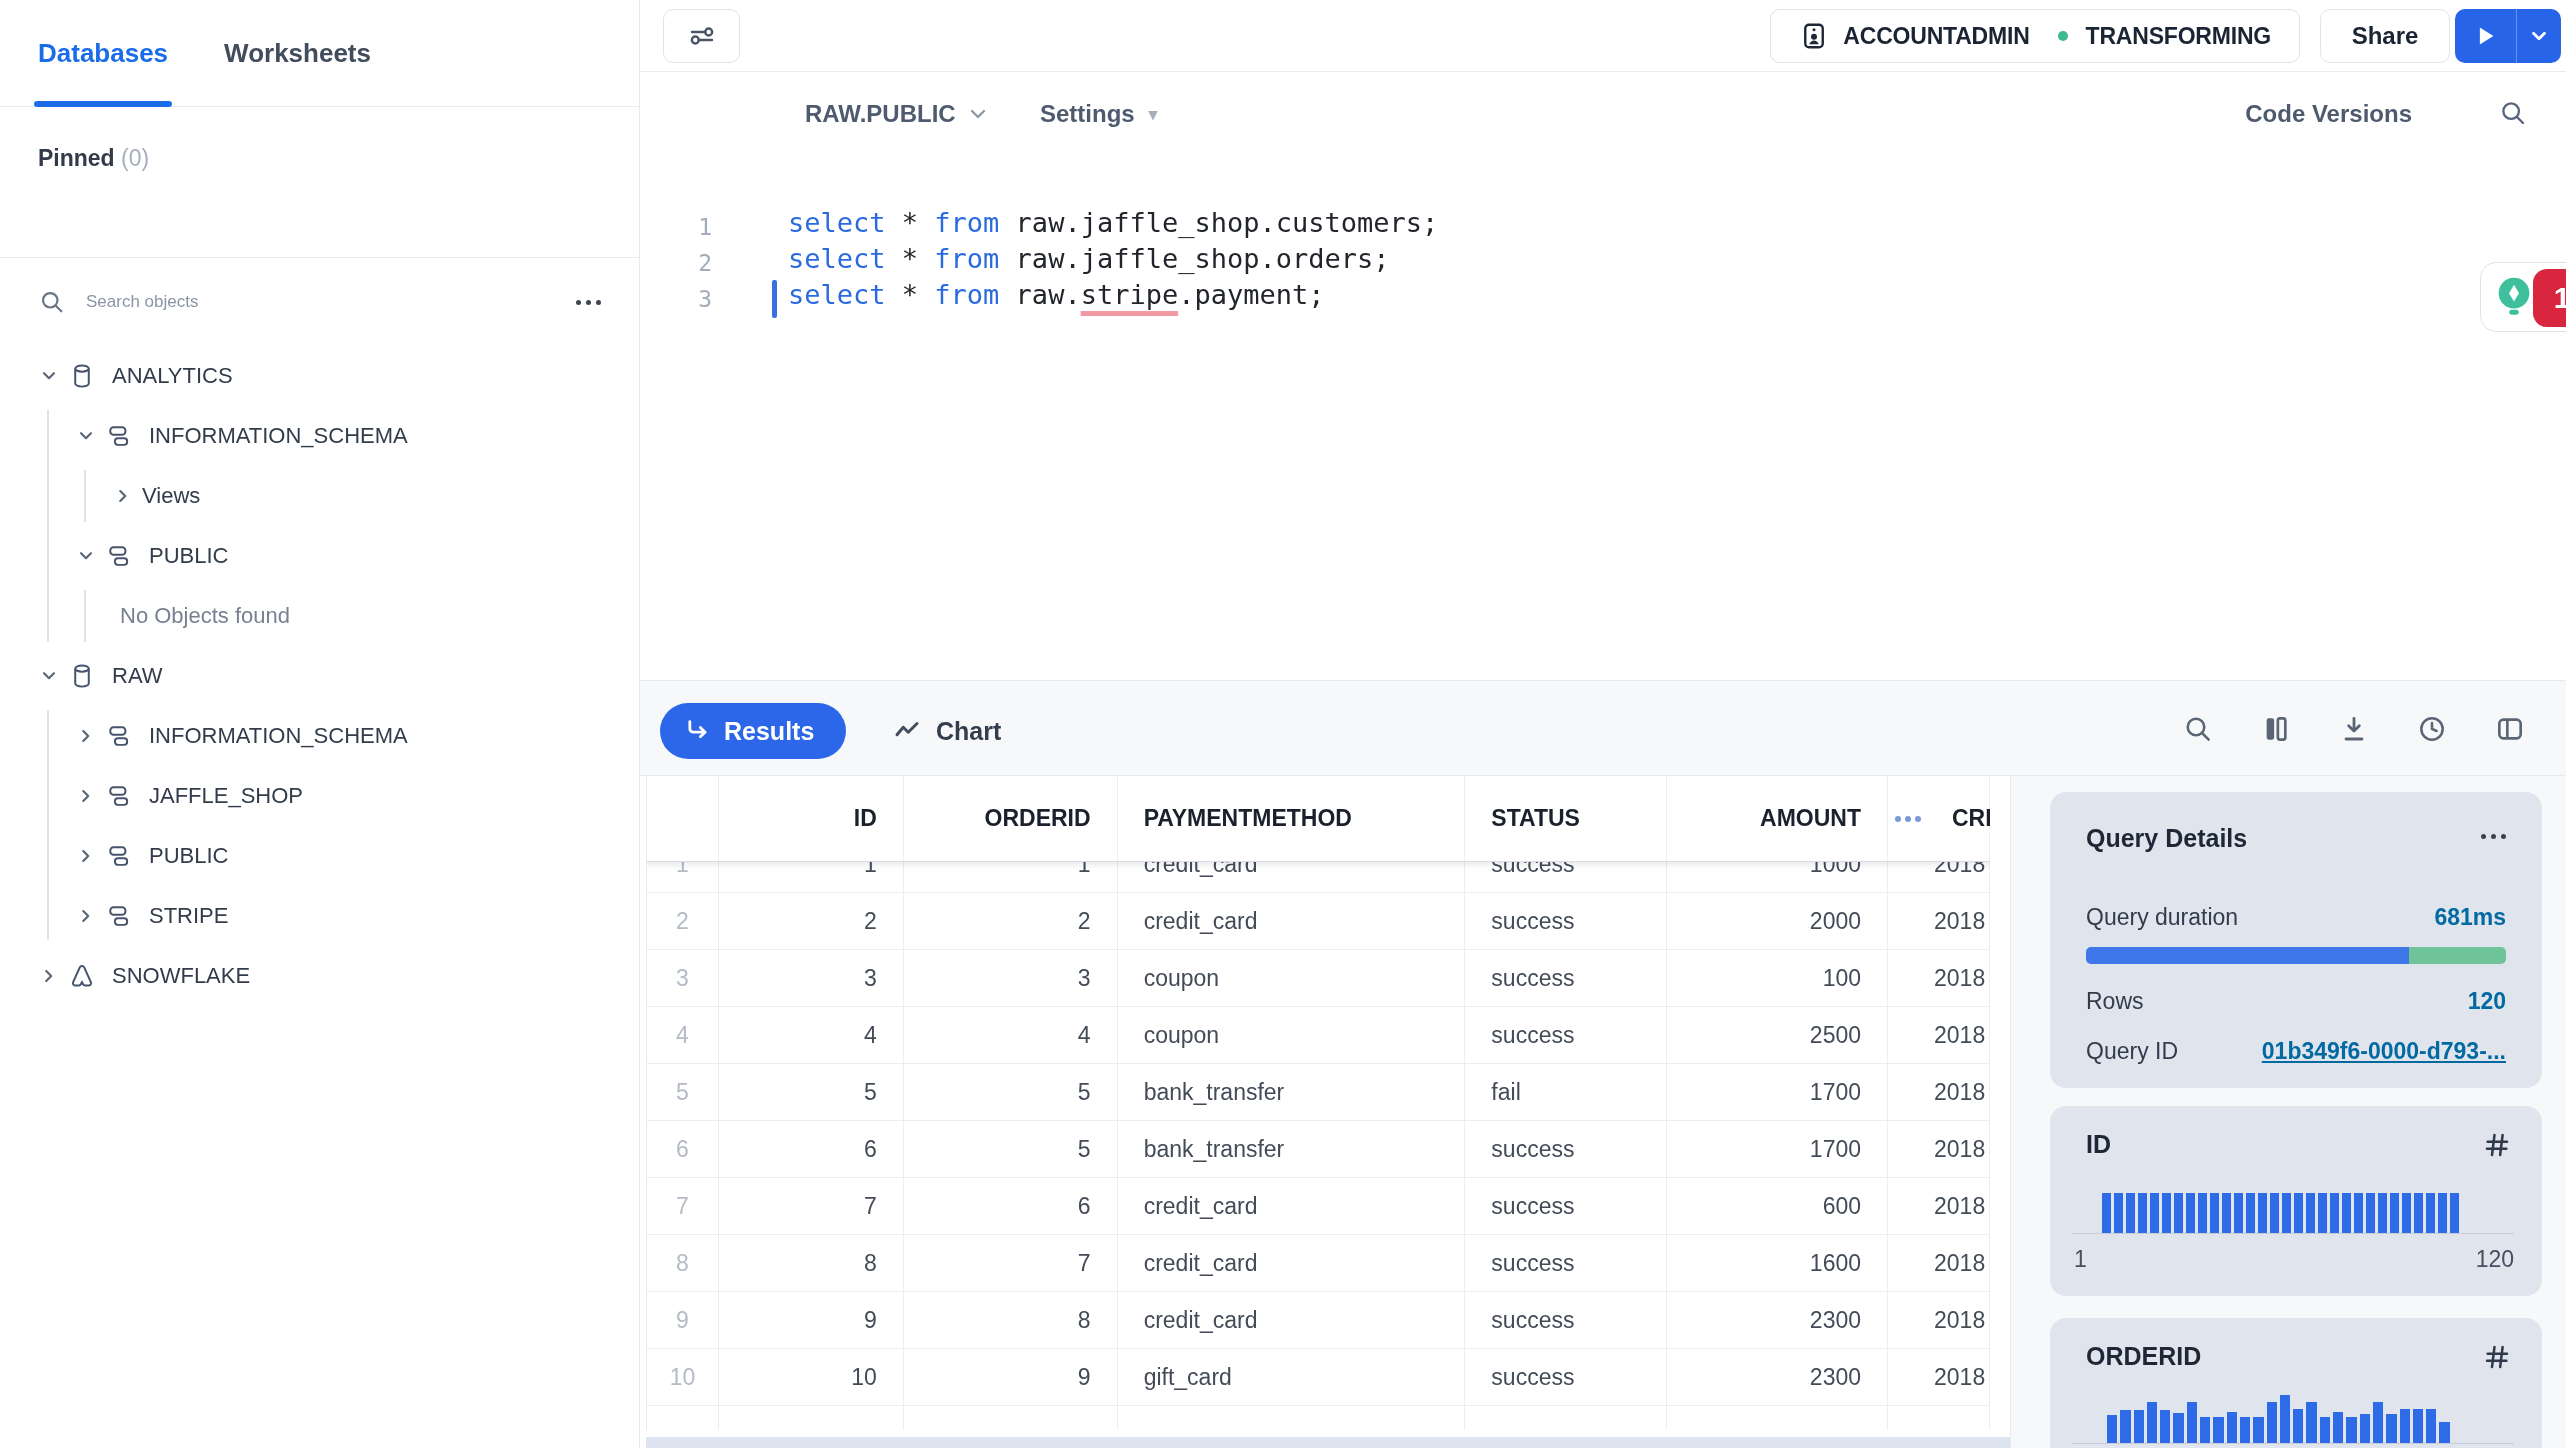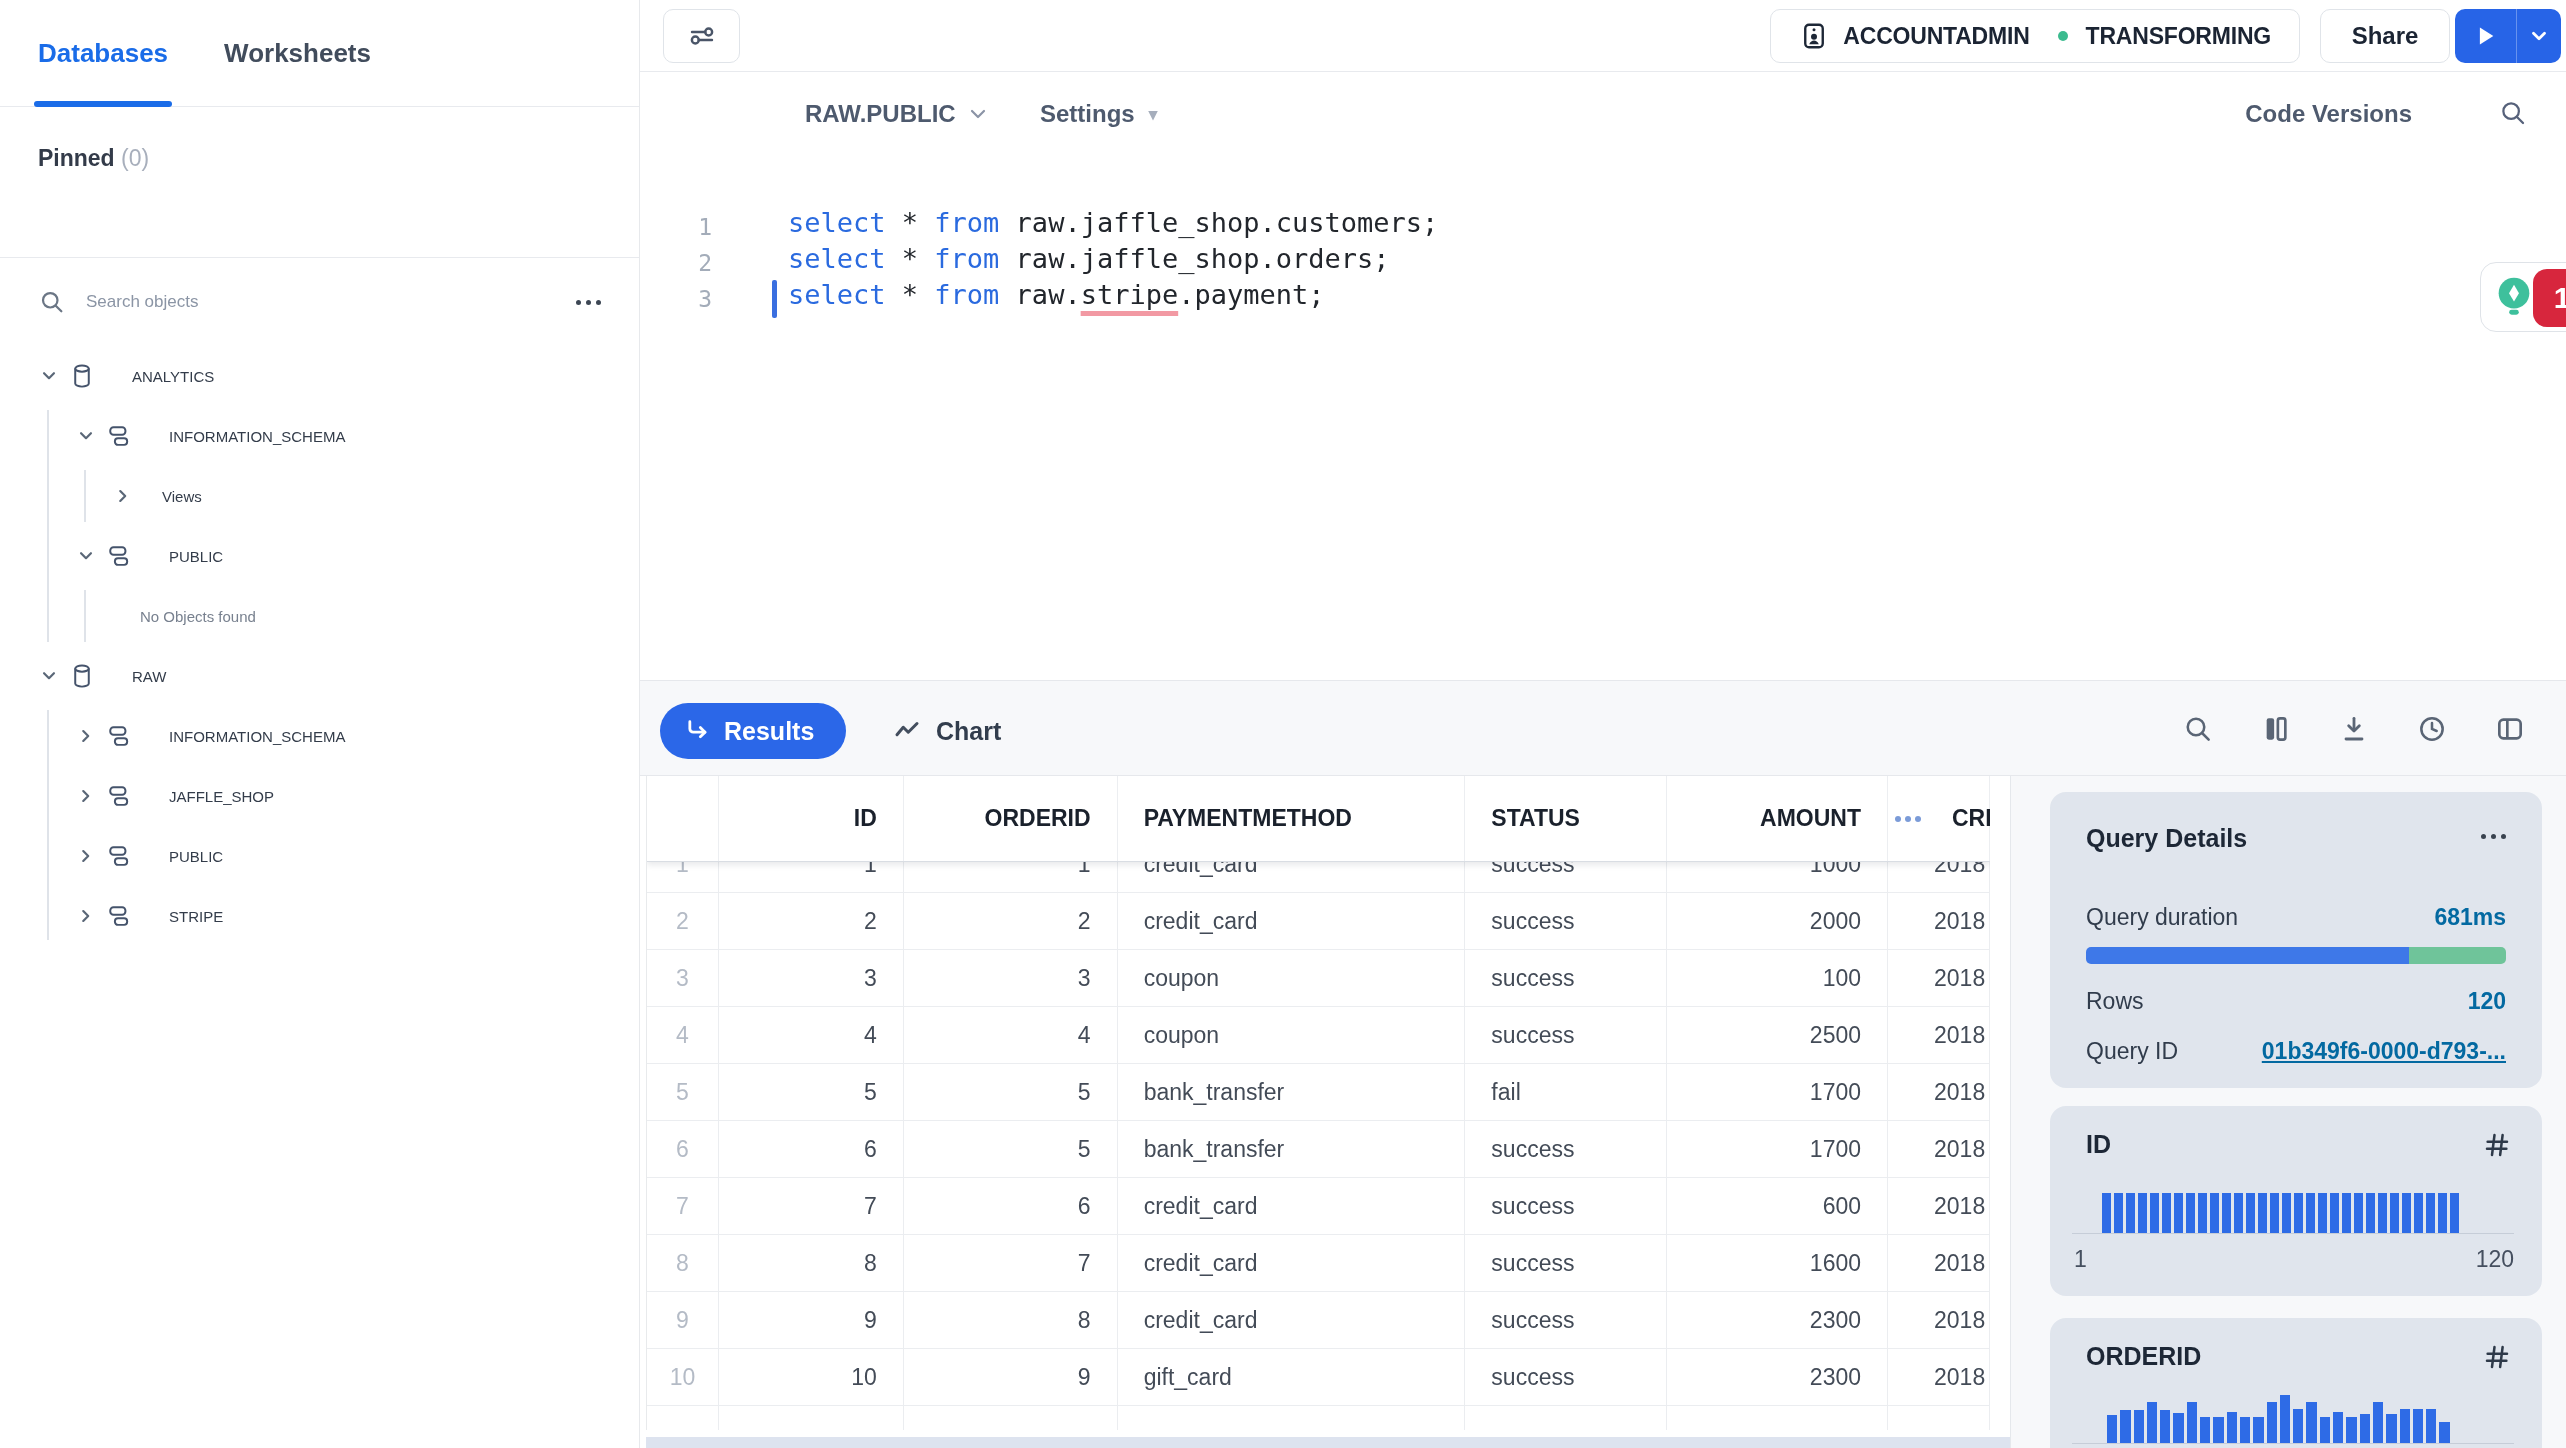--- a/index.html
+++ b/index.html
@@ -24,21 +24,21 @@
   .sb-search { height:88px; display:flex; align-items:center; padding:0 38px; }
   .sb-search .ph { margin-left:20px; font-size:17px; color:#8b95a5; flex:1; }
   .dots3 { display:flex; gap:5px; }
   .dots3 i { width:5px; height:5px; border-radius:50%; background:#3c4654; }
   #tree { position:relative; }
   .guide { position:absolute; width:2px; background:#dfe3e9; }
   .tree-row { position:relative; height:60px; display:flex; align-items:center; }
   .tree-row .chev { display:flex; width:22px; margin-right:8px; }
   .tree-row .chev.right svg { transform:rotate(-90deg); }
   .tree-row .ticon { display:flex; width:32px; margin-right:12px; }
-  .tree-row .tlabel { font-size:15px; color:#333c4a; font-weight:500;margin-left:20px; }
+  .tree-row .tlabel { font-size:22px; color:#333c4a; font-weight:500; }
   .tree-row.lvl0 { padding-left:38px; }
   .tree-row.lvl1 { padding-left:75px; }
   .tree-row.lvl2 { padding-left:112px; }
   .tree-row.empty { padding-left:120px; }
   .tree-row.empty .tlabel { color:#78818f; font-weight:400; }
 
   
   #main { position:absolute; left:640px; top:0; width:1926px; height:1448px;
           overflow:hidden; background:#fff; }
 
@@ -309,20 +309,33 @@
               <path d="M5.5 7.5l4.5 4.5 4.5-4.5"></path>
             </svg>
           </span>
           <span class="ticon">
             <svg width="28" height="28" viewBox="0 0 24 24" fill="none" stroke="#45536b" stroke-width="1.7">
               <rect x="4.5" y="4.5" width="13" height="6.4" rx="2.8"></rect>
               <rect x="8.5" y="14" width="10.5" height="5.6" rx="2.6"></rect>
             </svg>
           </span>
           <span class="tlabel">STRIPE</span>
+        </div>
+        <div class="tree-row lvl0">
+          <span class="chev right">
+            <svg width="22" height="22" viewBox="0 0 20 20" fill="none" stroke="#5a6777" stroke-width="2" stroke-linecap="round" stroke-linejoin="round">
+              <path d="M5.5 7.5l4.5 4.5 4.5-4.5"></path>
+            </svg>
+          </span>
+          <span class="ticon">
+            <svg width="28" height="28" viewBox="0 0 24 24" fill="none" stroke="#45536b" stroke-width="1.7" stroke-linejoin="round">
+              <path d="M12 3.5c.9 0 1.6.5 2 1.3l5.6 12.4c.6 1.4-.4 3-2 3h-2.8c-.8 0-1.5-.4-1.9-1.1L12 17l-.9 2.1c-.4.7-1.1 1.1-1.9 1.1H6.4c-1.6 0-2.6-1.6-2-3L10 4.8c.4-.8 1.1-1.3 2-1.3z"></path>
+            </svg>
+          </span>
+          <span class="tlabel">SNOWFLAKE</span>
         </div>
       </div>
   </aside>
 
   <main id="main">
 
     <div class="topbar">
       <div class="btn" id="filters-btn">
         <span>
           <svg width="32" height="32" viewBox="0 0 24 24" fill="none" stroke="#4a5568" stroke-width="1.8" stroke-linecap="round">

